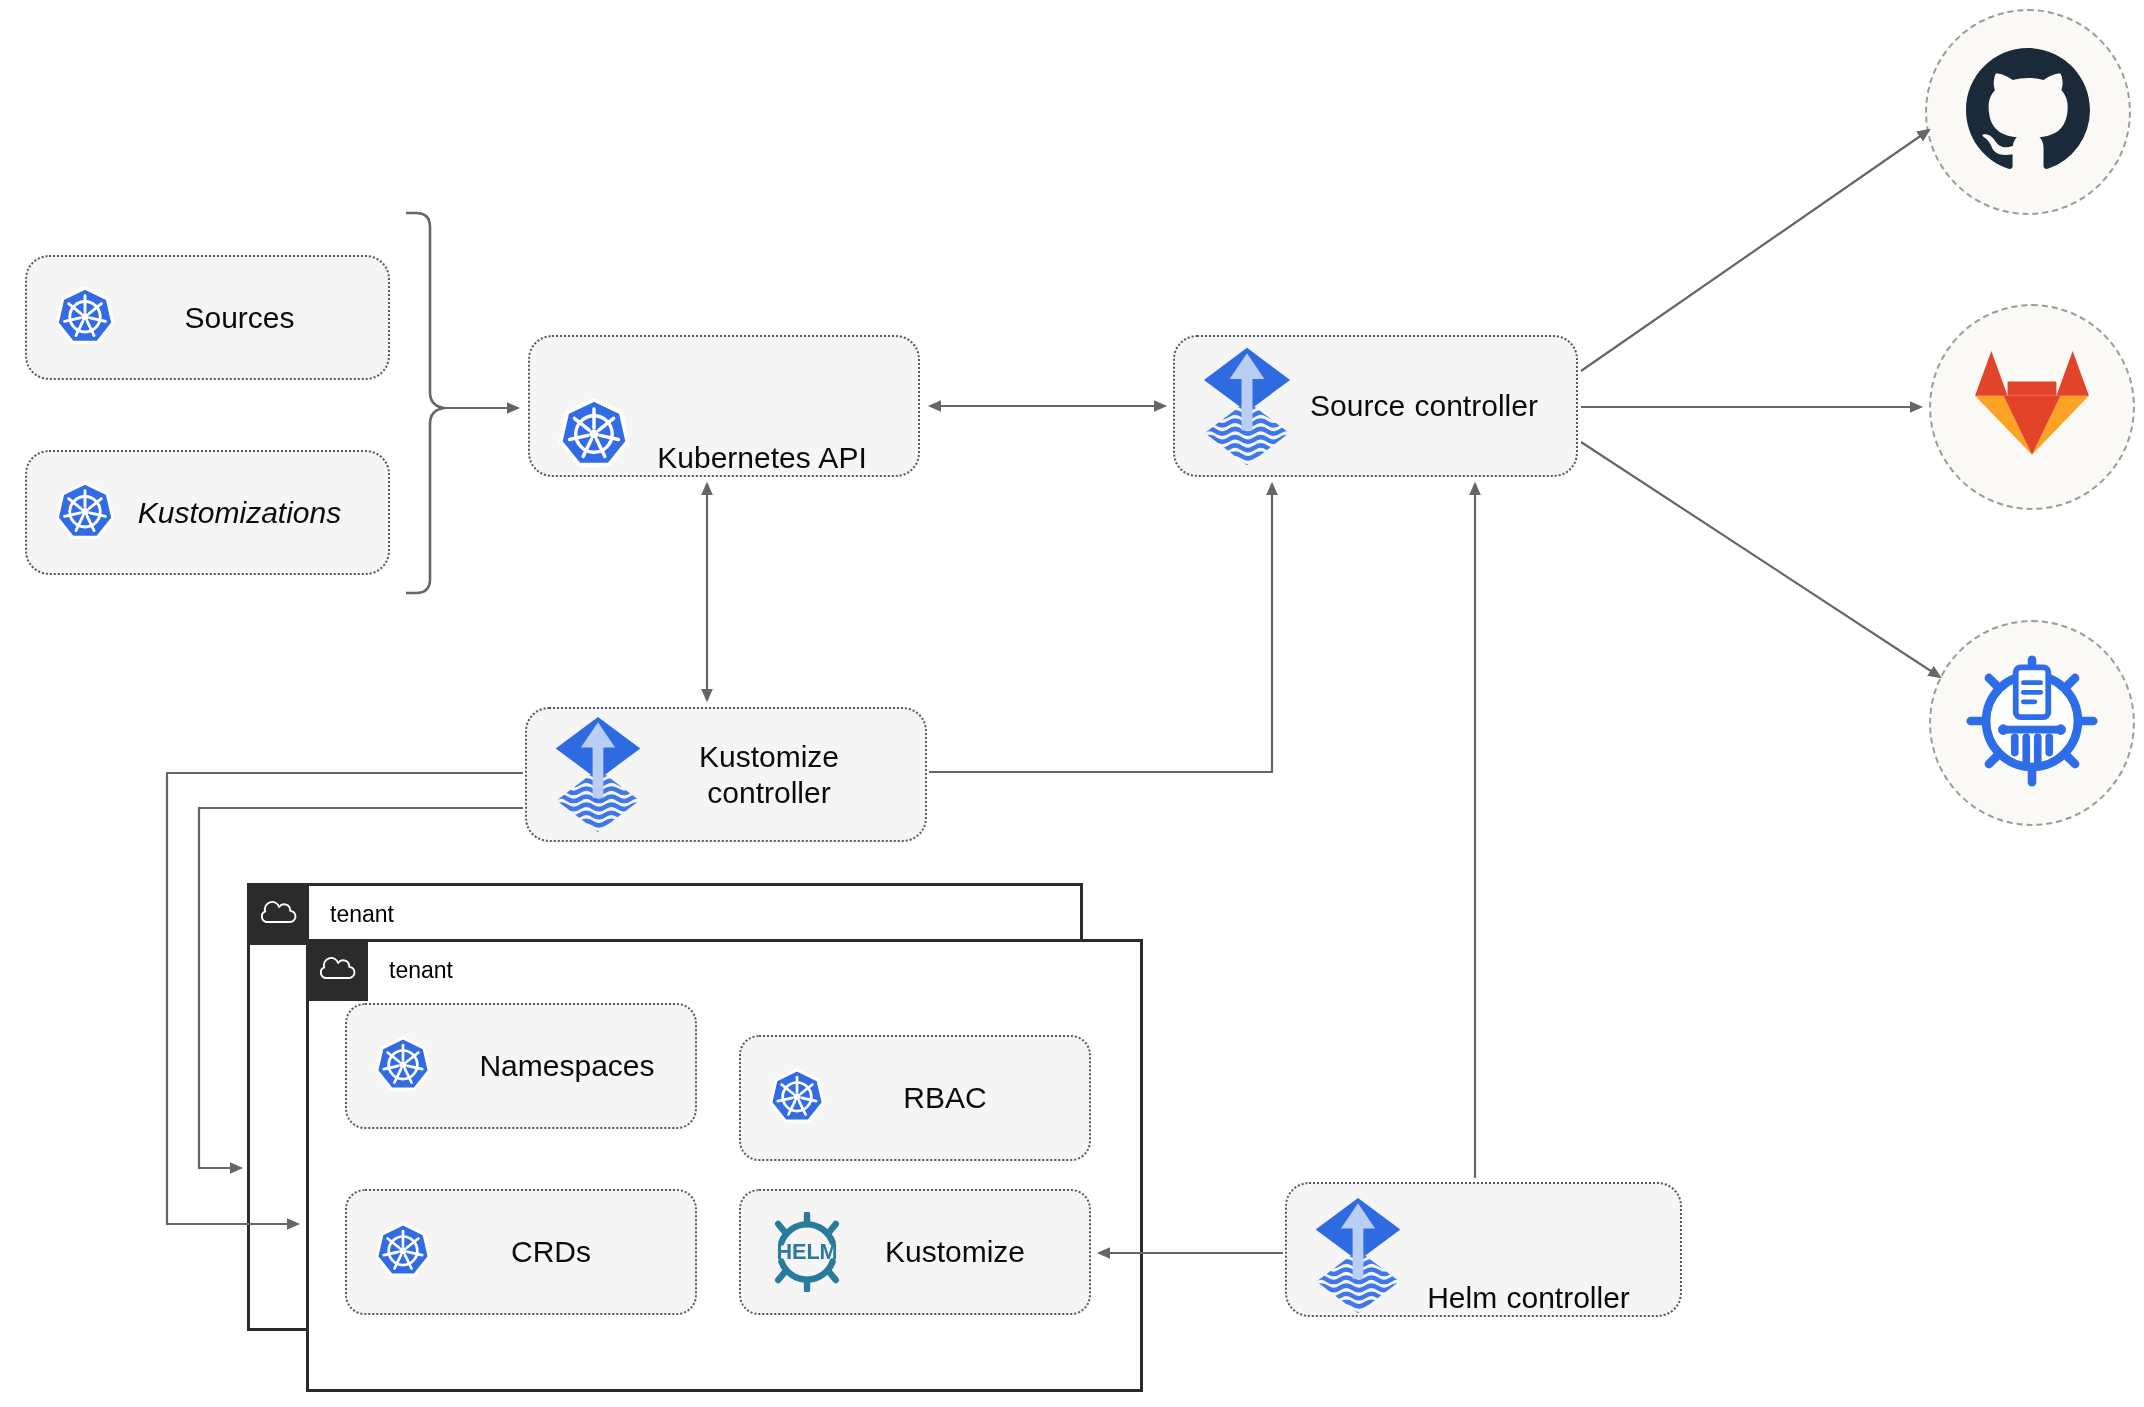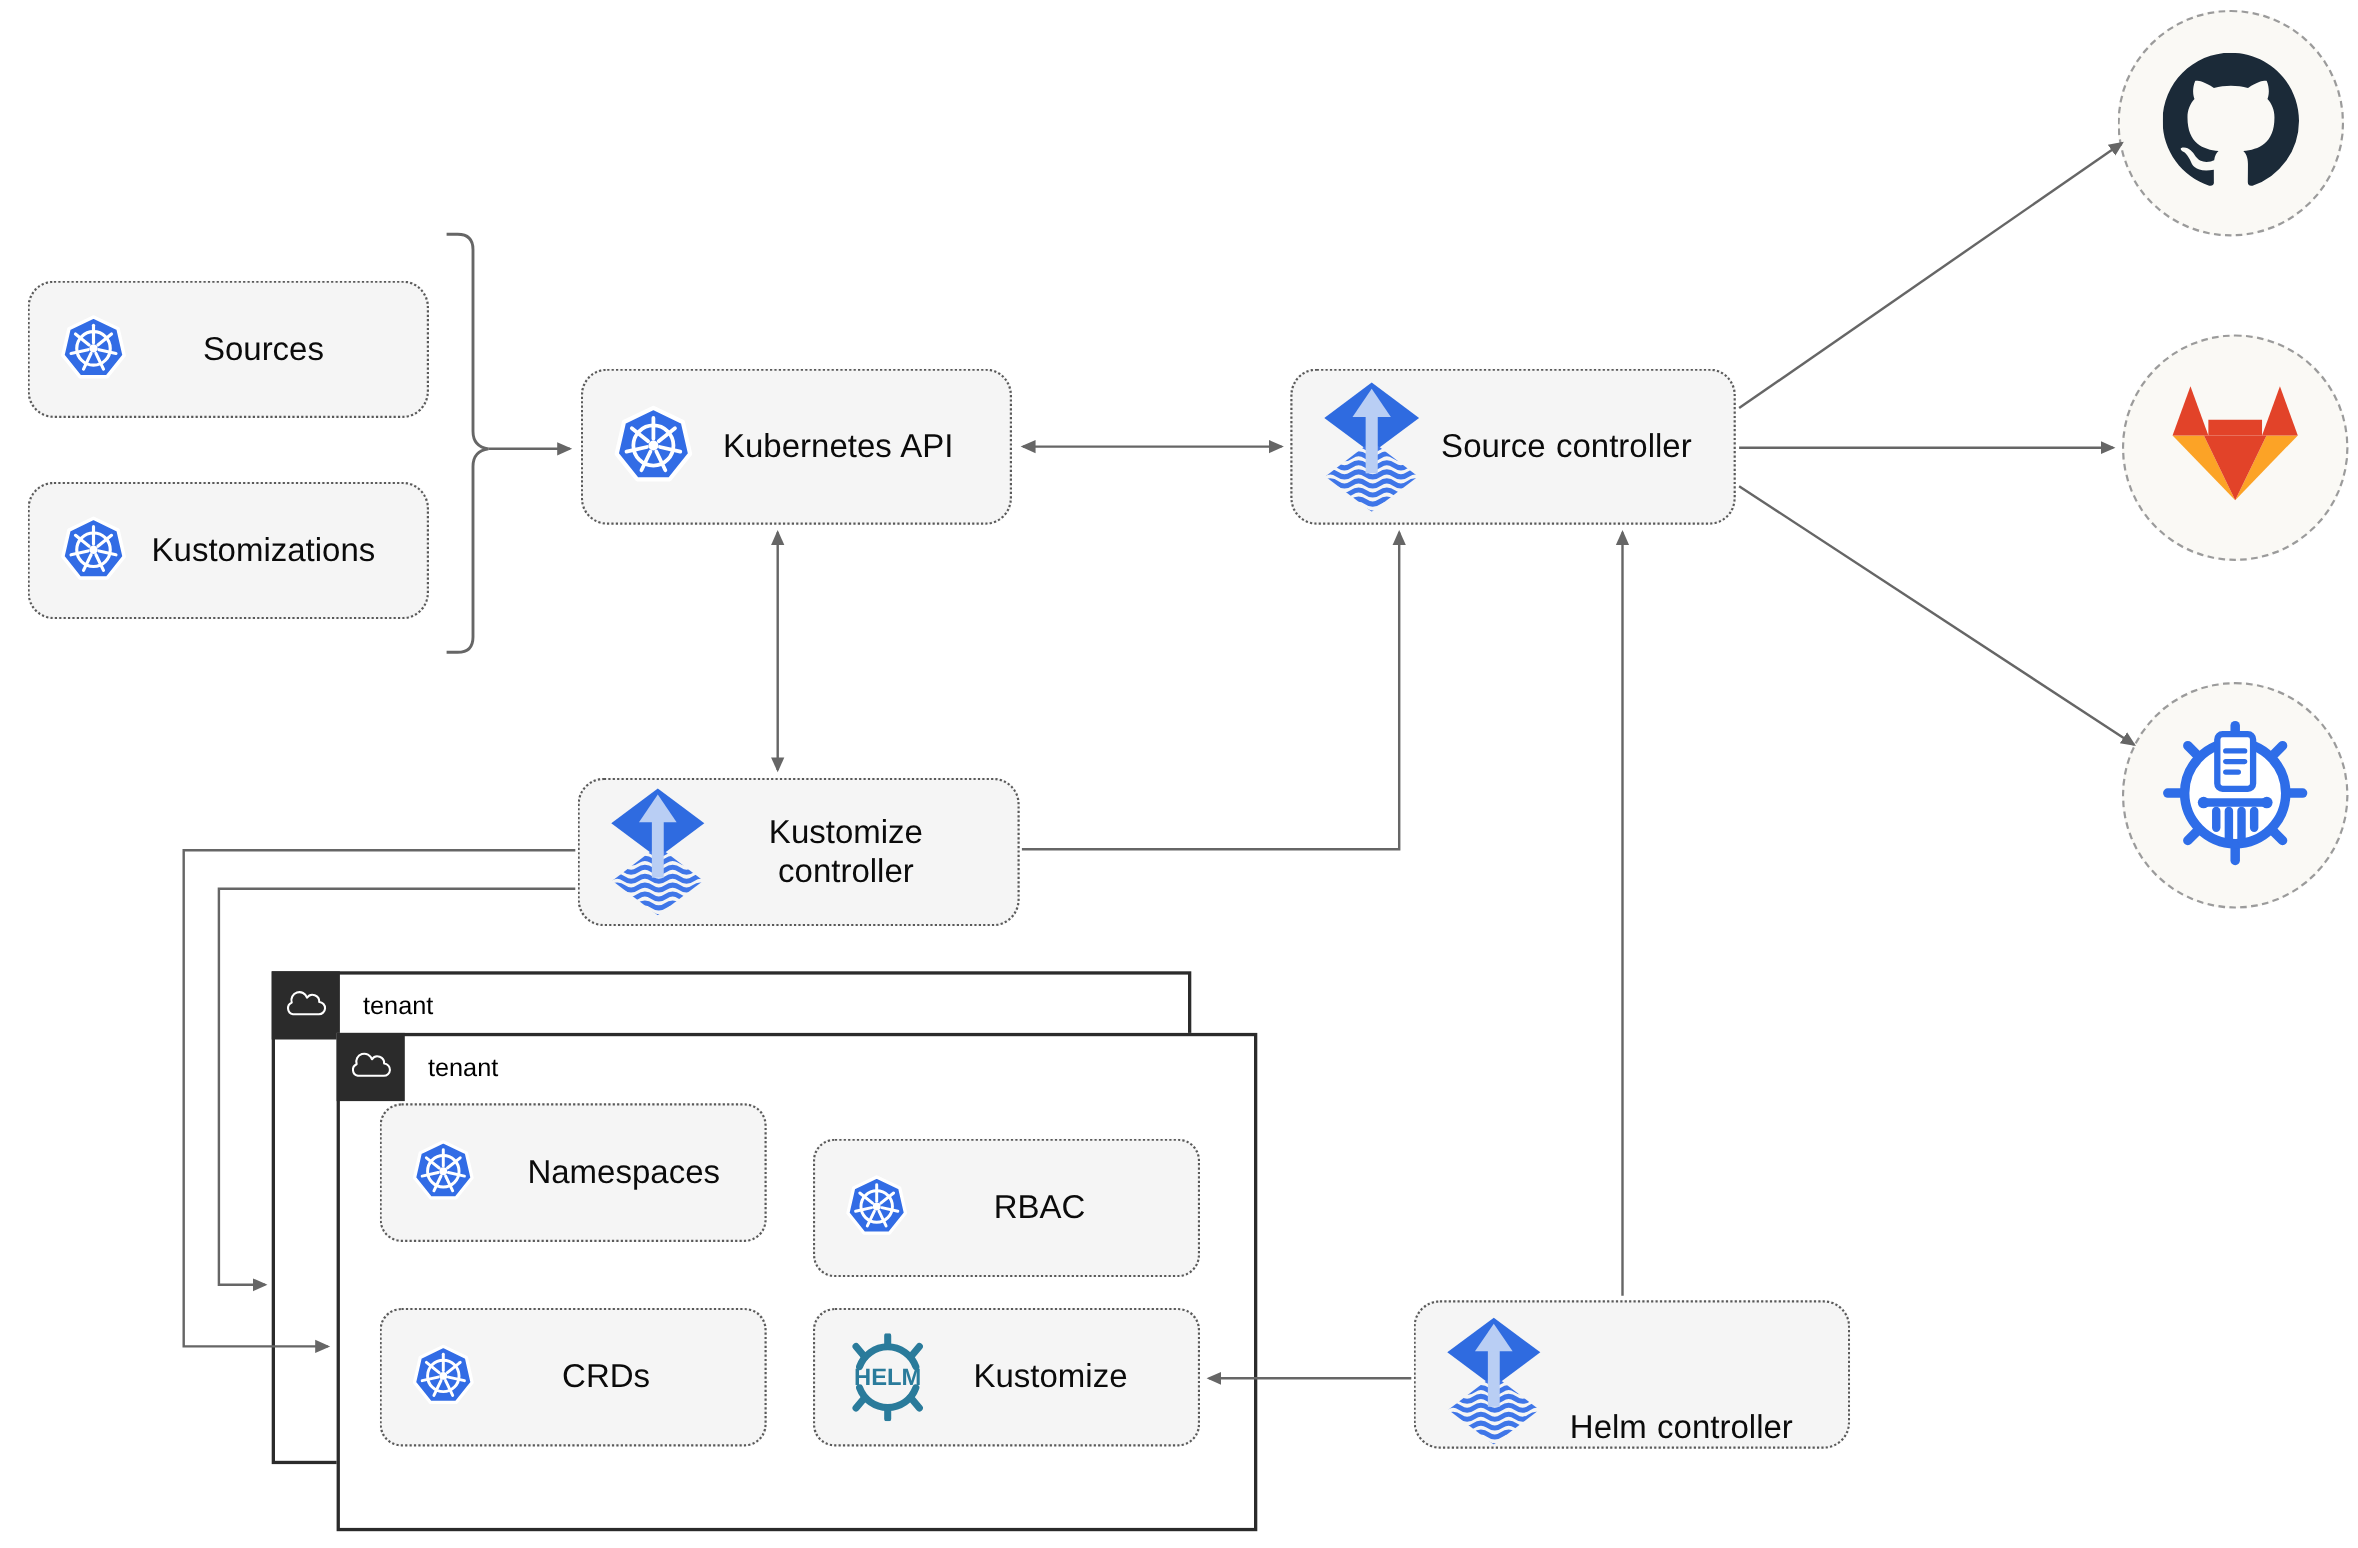--- a/index.html
+++ b/index.html
@@ -166,30 +166,30 @@
 
   <div class="node" style="left:25px;top:255px;width:365px;height:125px;">
     <span class="icon">
       <svg width="64" height="66" viewBox="0 0 100 104">
           <use href="#sym-k8s"></use>
         </svg>
     </span>
     <span class="label">Sources</span>
   </div>
 
-  <div class="node" style="left:25px;top:438px;width:365px;height:125px;">
+  <div class="node" style="left:25px;top:450px;width:365px;height:125px;font-style:italic;">
     <span class="icon">
       <svg width="64" height="66" viewBox="0 0 100 104">
           <use href="#sym-k8s"></use>
         </svg>
     </span>
     <span class="label">Kustomizations</span>
   </div>
 
-  <div class="node" style="left:528px;top:335px;width:392px;height:142px;">
+  <div class="node" style="left:528px;top:335px;width:392px;height:142px;align-items:flex-end;">
     <span class="icon">
       <svg width="76" height="79" viewBox="0 0 100 104">
           <use href="#sym-k8s"></use>
         </svg>
     </span>
     <span class="label">Kubernetes API</span>
   </div>
 
   <div class="node" style="left:1173px;top:335px;width:405px;height:142px;justify-content:space-between;">
     <span class="icon">

